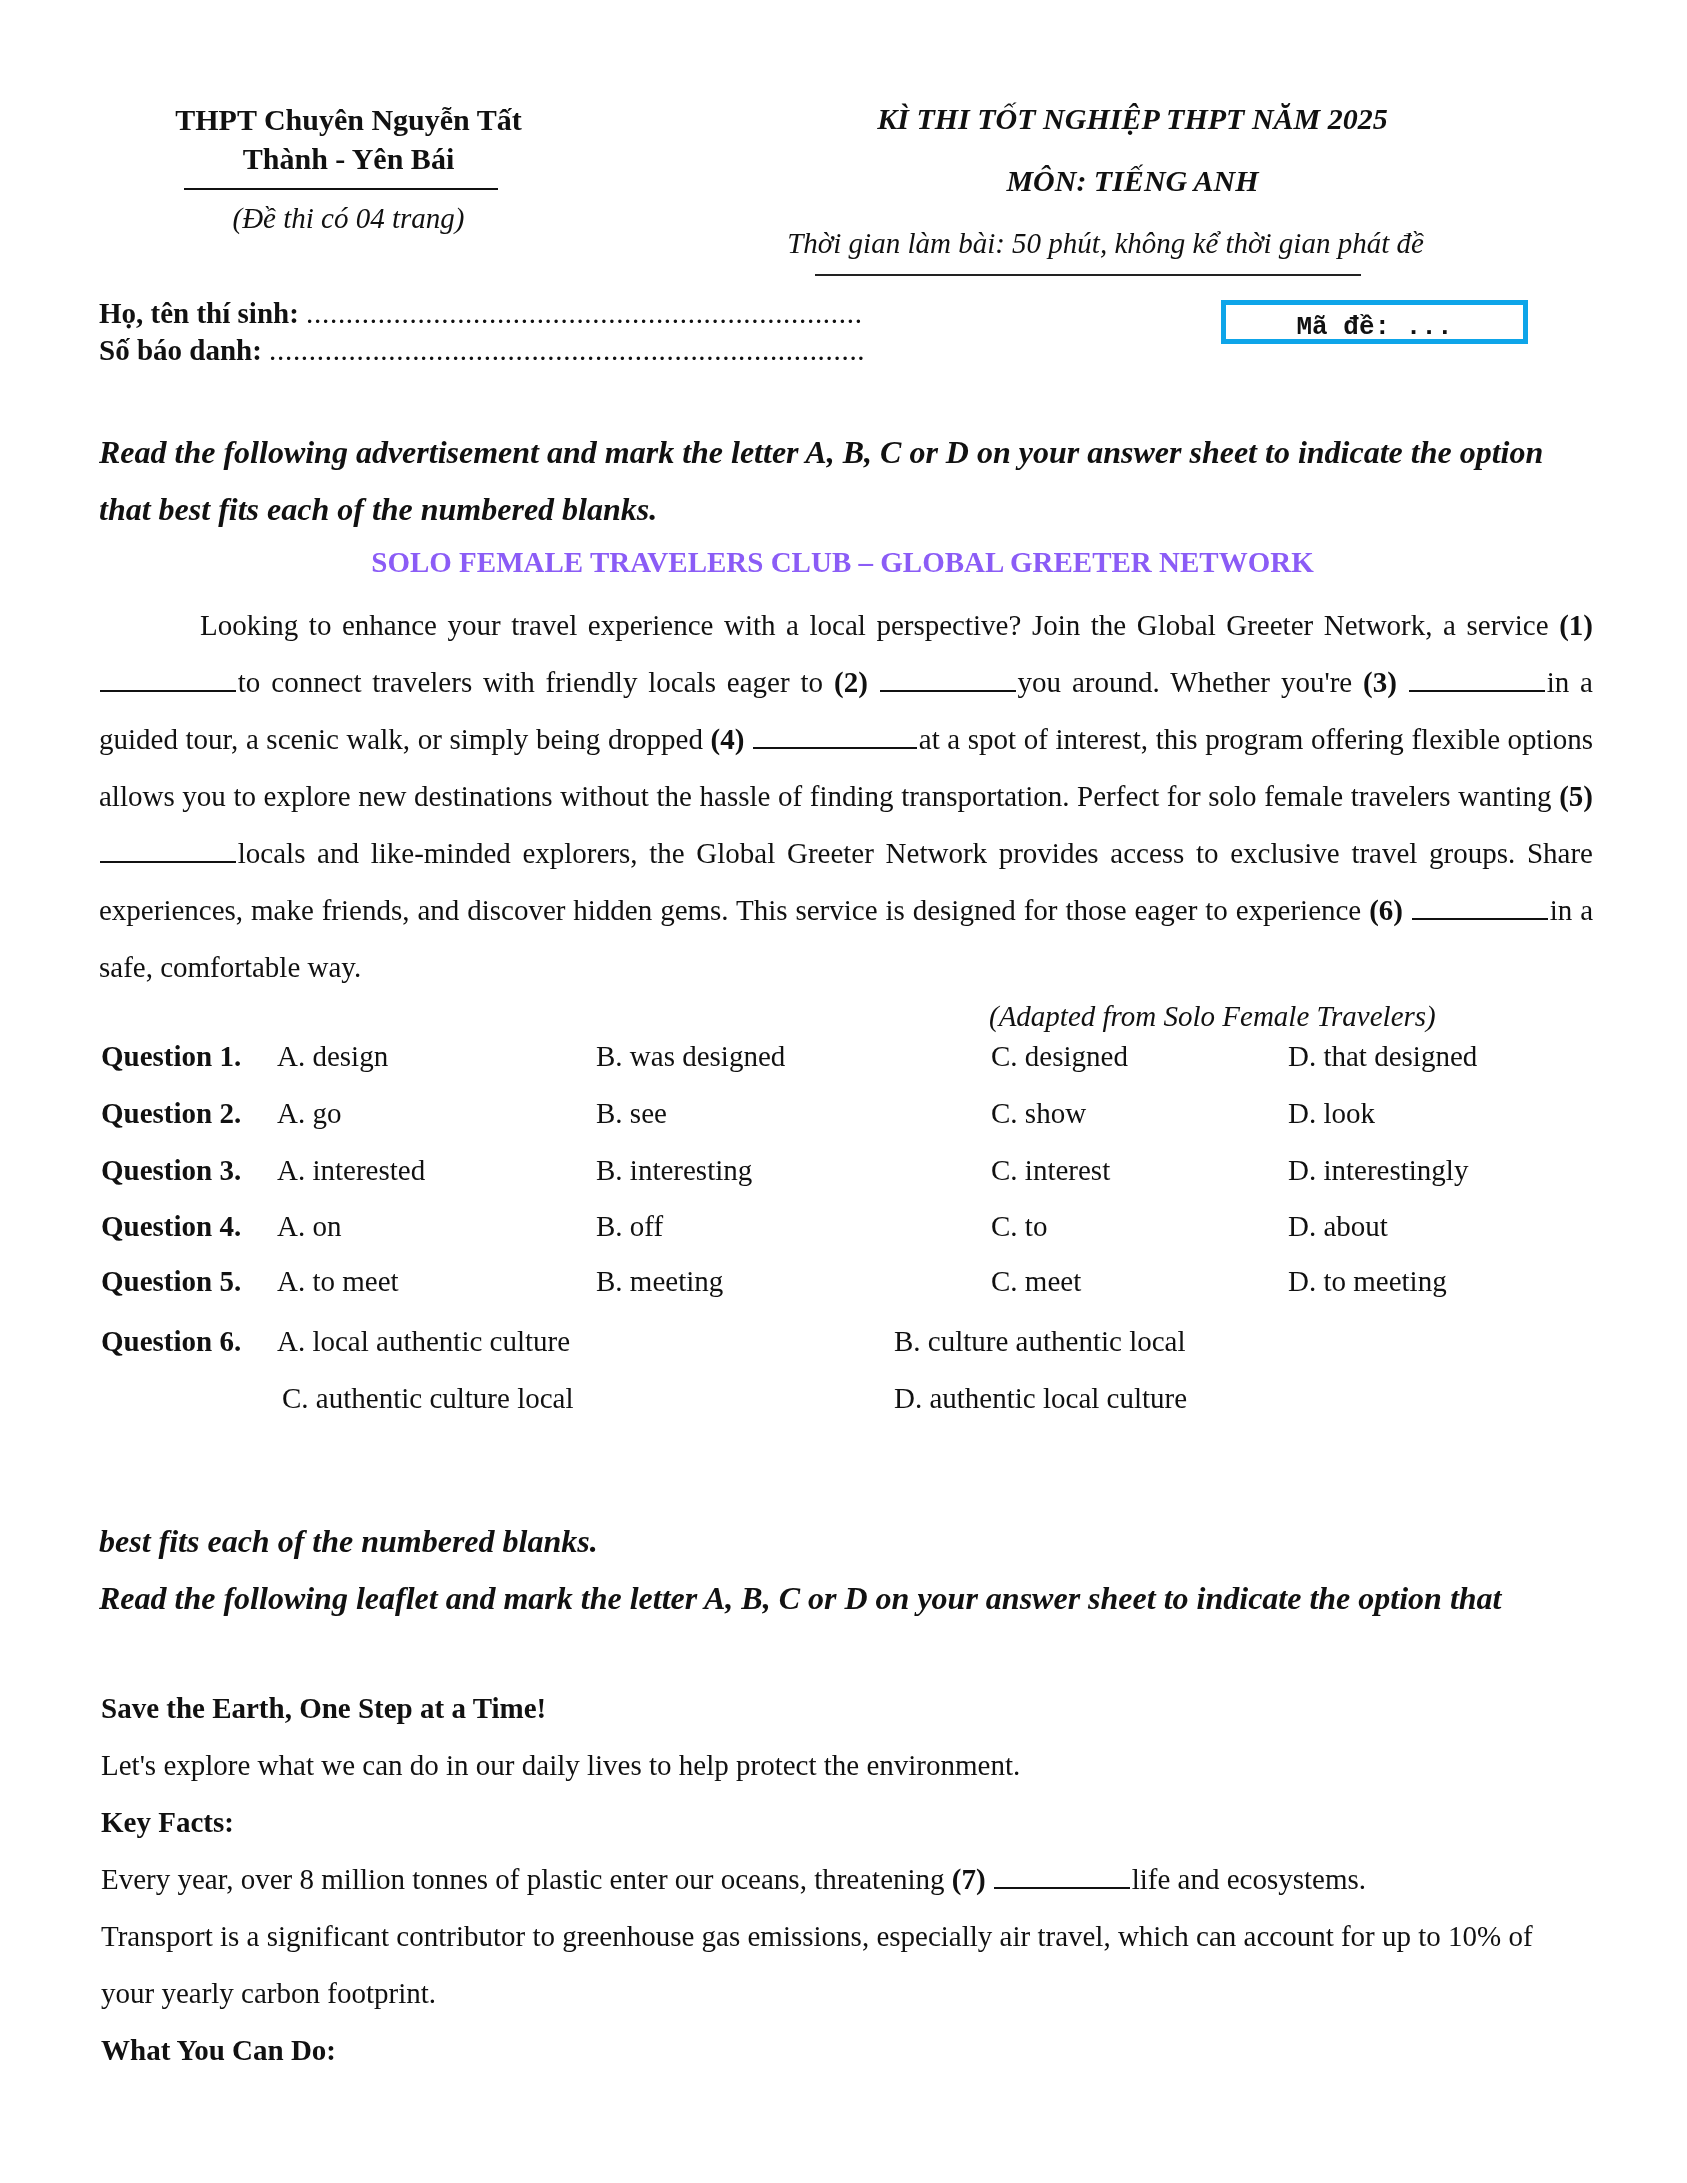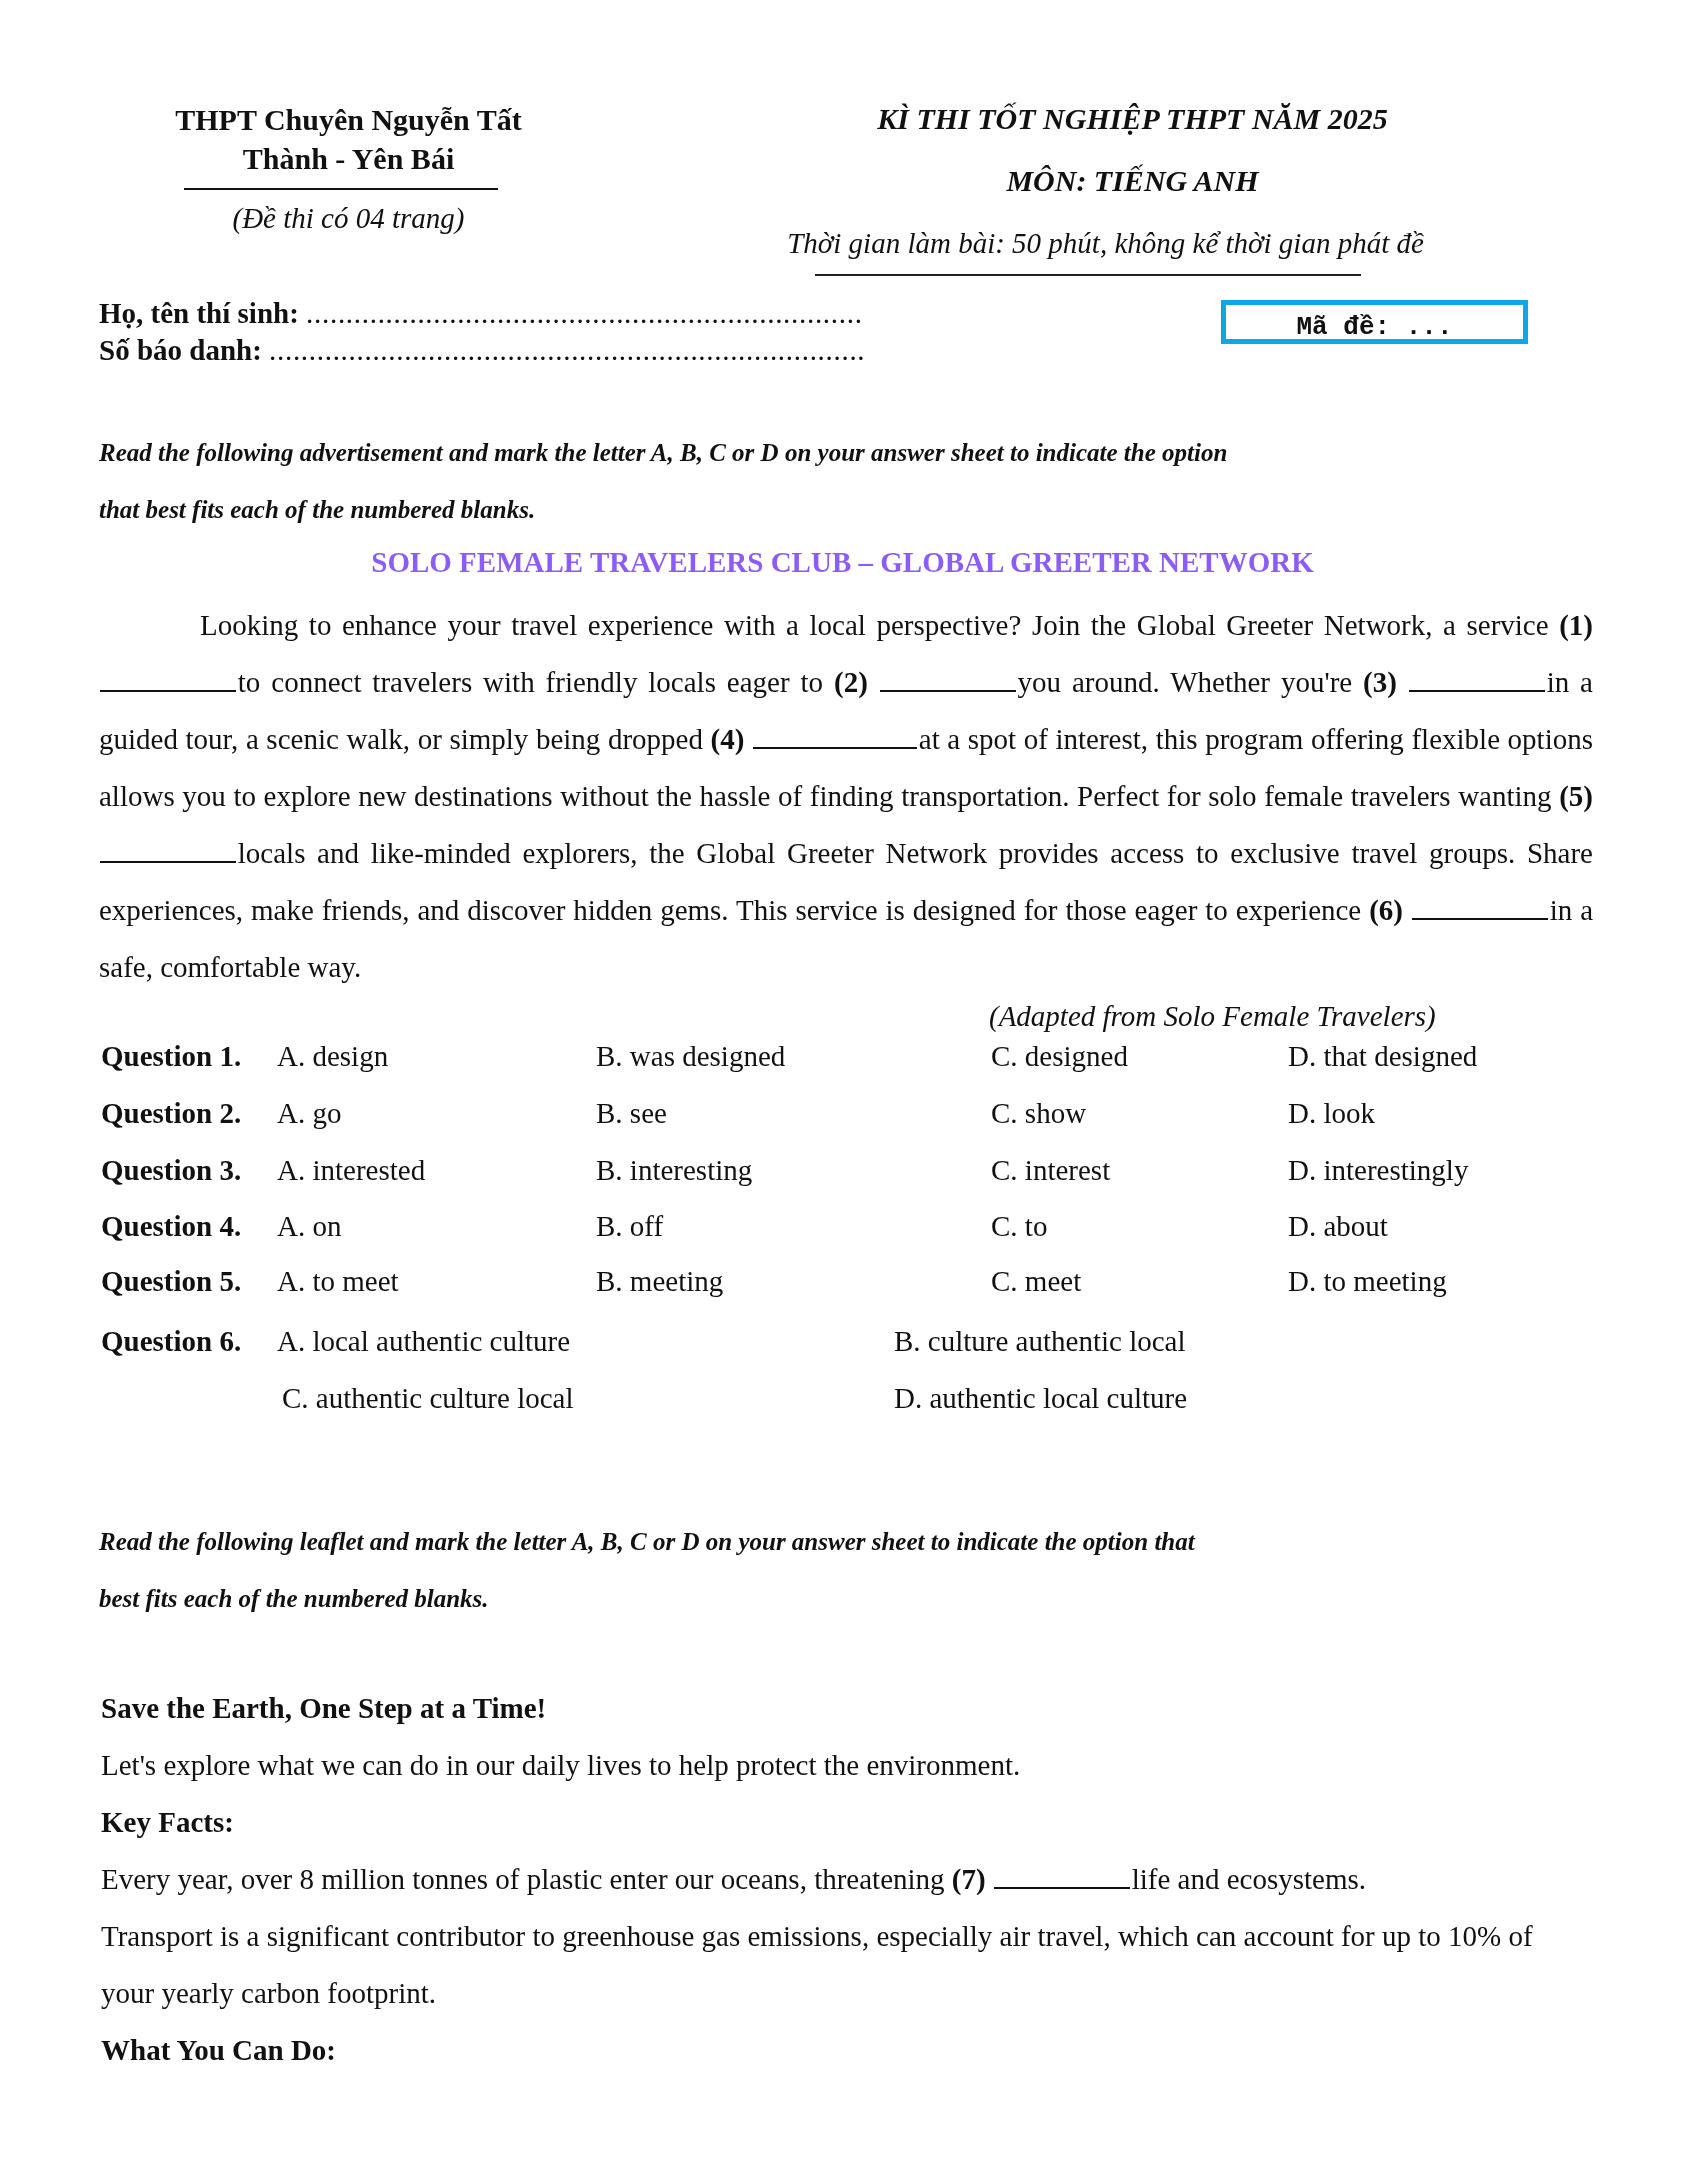--- a/index.html
+++ b/index.html
@@ -19,21 +19,21 @@
   .exam1 { top: 102px; }
   .exam2 { top: 164px; }
   .exam-time { left: 696px; width: 819px; top: 227px; text-align: center; font-style: italic; font-size: 29px; }
   .exam-rule { left: 815px; top: 274px; width: 546px; height: 0; border-top: 2.7px solid #222; }
   .field { left: 99px; font-weight: bold; font-size: 29px; }
   .field .dots { font-weight: normal; letter-spacing: 0.7px; }
   .field1 { top: 297px; }
   .field2 { top: 334px; }
   .code-box { left: 1221px; top: 300px; width: 307px; height: 44px; border: 5px solid #0ea5e9; text-align: center; font-weight: bold; font-size: 26px; line-height: 44px; box-sizing: border-box; font-family: Liberation Mono, monospace; }
   
-  .instr { left: 99px; width: 1487px; font-style: italic; font-weight: bold; font-size: 25px; line-height: 57px; }
+  .instr { left: 99px; width: 1487px; font-style: italic; font-weight: bold; font-size: 32px; line-height: 57px; }
   .instr1 { top: 424px; }
   .instr2 { top: 1513px; }
   .ad-title { left: 99px; width: 1487px; top: 546px; text-align: center; color: #8b5cf6; font-weight: bold; font-size: 29px; }
   .passage { left: 99px; width: 1494px; top: 597px; font-size: 29px; line-height: 57px; text-align: justify; }
   .passage p { margin: 0; }
   .indent { text-indent: 101px; }
   .blank { display: inline-block; border-bottom: 2.7px solid #111; height: 23px; vertical-align: baseline; margin: 0 1.4px; }
   .b-short { width: 136px; }
   .b-long { width: 164px; }
   .num { font-weight: bold; }
@@ -127,22 +127,22 @@
   <span class="qlabel">Question 6.</span>
   <span class="opt oA">A. local authentic culture</span>
   <span class="opt oB6" style="position:absolute;white-space:nowrap;">B. culture authentic local</span>
 </div>
 <div class="abs qrow" style="top:1382px;">
   <span class="opt oC6">C. authentic culture local</span>
   <span class="opt oB6">D. authentic local culture</span>
 </div>
 
 <div class="abs instr instr2">
+  <div>best fits each of the numbered blanks.</div>
   <div>Read the following leaflet and mark the letter A, B, C or D on your answer sheet to indicate the option that</div>
-  <div>best fits each of the numbered blanks.</div>
 </div>
 
 <div class="abs leaf" style="top:1680px;">
   <p class="bold">Save the Earth, One Step at a Time!</p>
   <p>Let's explore what we can do in our daily lives to help protect the environment.</p>
   <p class="bold">Key Facts:</p>
   <p><span>Every year, over 8 million tonnes of plastic enter our oceans, threatening </span><span class="num">(7)</span> <span class="blank b-short"></span><span>life and ecosystems.</span></p>
   <p style="width:1460px;">Transport is a significant contributor to greenhouse gas emissions, especially air travel, which can account for up to 10% of your yearly carbon footprint.</p>
   <p class="bold">What You Can Do:</p>
 </div>

